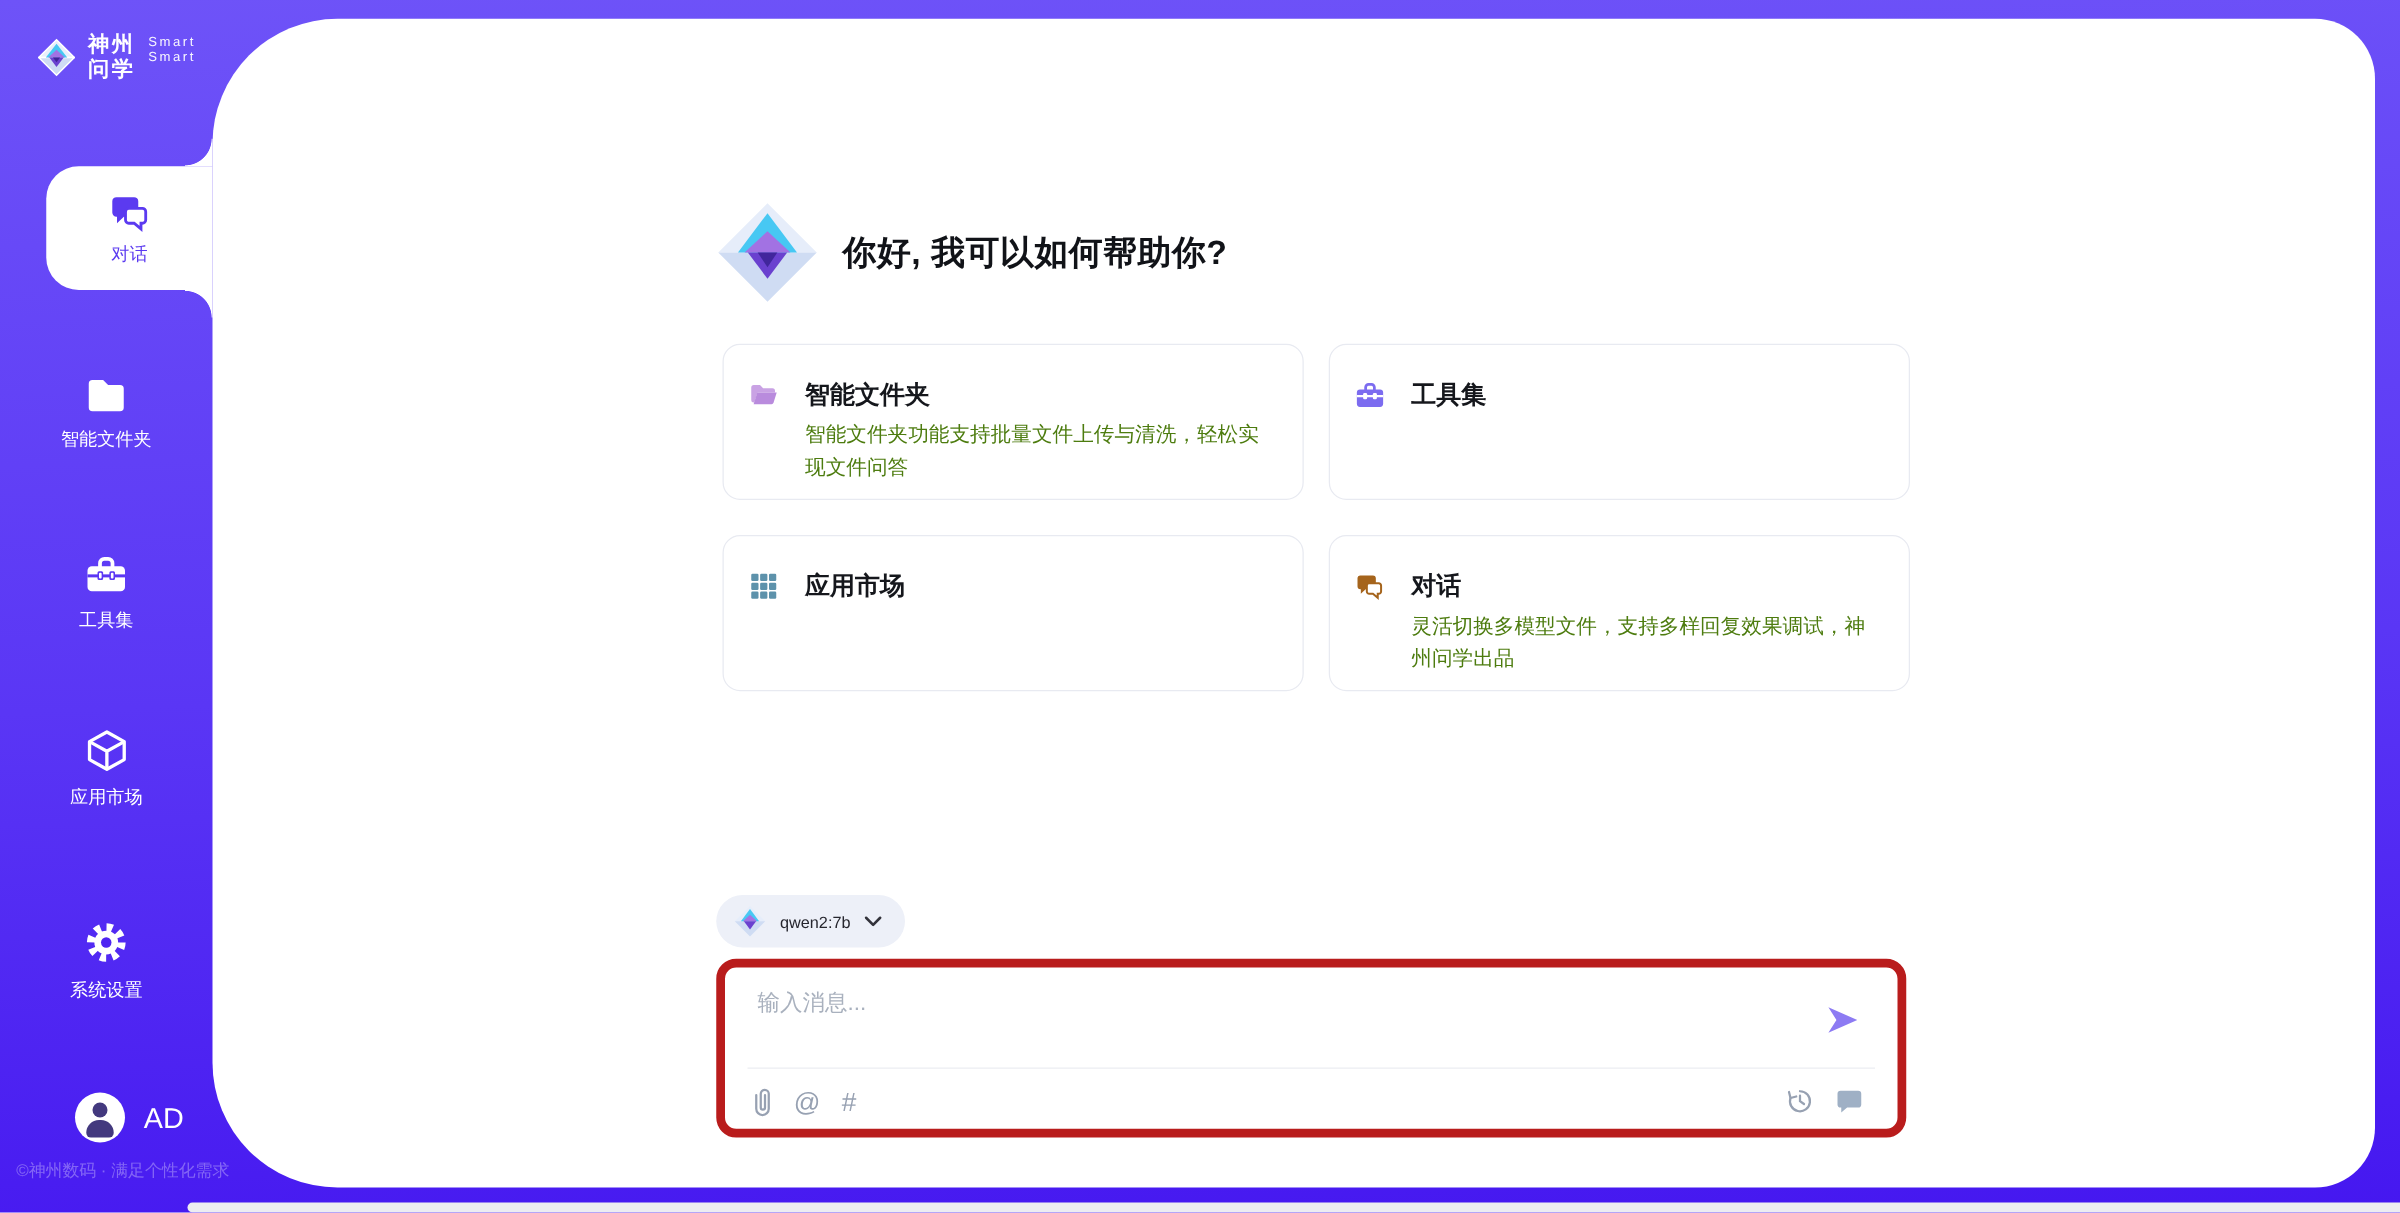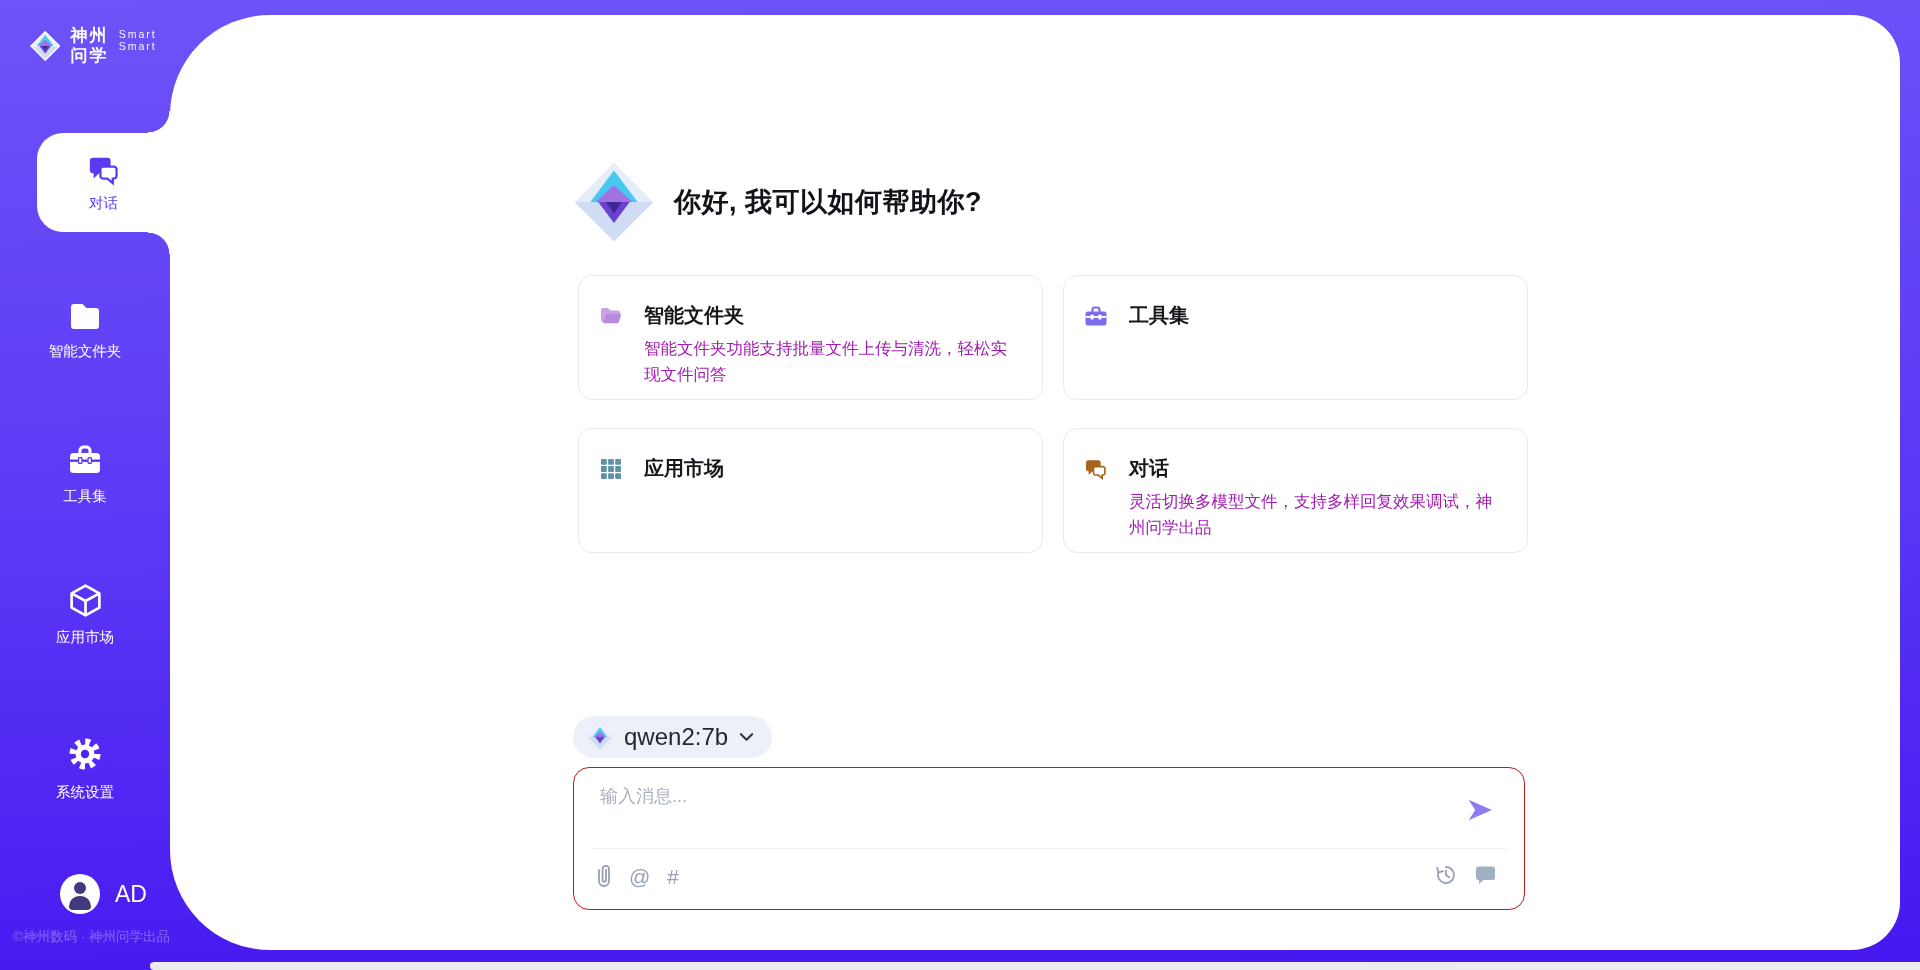--- a/index.html
+++ b/index.html
@@ -55,33 +55,33 @@
 
   .cards{position:absolute;left:578px;top:275px;width:950px;display:grid;
     grid-template-columns:465px 465px;column-gap:20px;row-gap:28px;}
   .card{
     height:125px;box-sizing:border-box;background:#fff;border:1px solid #e8eaf1;
     border-radius:14px;padding:26px 24px 0 20px;cursor:pointer;
   }
   .card-head{display:flex;align-items:center;gap:21px;}
   .card-head svg{width:24px;height:24px;flex:0 0 auto;}
   .card-title{font-size:20px;font-weight:700;color:#15171c;}
-  .card-desc{margin:7px 0 0 45px;font-size:16.5px;line-height:1.55;color:#a21caf;}
+  .card-desc{margin:7px 0 0 45px;font-size:16.5px;line-height:1.55;color:#4d7c0f;}
 
   .model-pill{
     position:absolute;left:573px;top:716px;height:42px;display:inline-flex;align-items:center;
     gap:11px;padding:0 18px 0 14px;background:#edf0f8;border-radius:21px;cursor:pointer;
   }
   .model-pill svg.dm{width:26px;height:26px;}
-  .model-name{font-size:24px;color:#26262e;}
+  .model-name{font-size:13px;color:#26262e;}
   .chev{width:15px;height:11px;}
 
   .input-card{
     position:absolute;left:573px;top:767px;width:952px;height:143px;box-sizing:border-box;
-    background:#fff;border:1px solid #b91c1c;border-radius:16px;padding-left:23px;
+    background:#fff;border:7px solid #b91c1c;border-radius:16px;padding-left:23px;
   }
   .msg-input{
     position:absolute;left:24px;top:14px;width:860px;height:56px;border:none;outline:none;
     resize:none;font-family:inherit;font-size:18px;color:#333;background:transparent;
   }
   .msg-input::placeholder{color:#a9b1be;}
   .send-btn{position:absolute;right:30px;top:28px;width:28px;height:28px;cursor:pointer;background:none;border:none;padding:0;}
   .in-divider{position:absolute;left:18px;right:18px;top:80px;height:1px;background:#ebedf2;}
   .tool-row{position:absolute;left:22px;top:95px;display:flex;align-items:center;gap:17px;}
   .tool-row .t-icon{cursor:pointer;color:#97a1b2;display:flex;align-items:center;}
@@ -157,21 +157,21 @@
   </div>
 
   <div class="user-row">
     <div class="avatar">
       <div class="head"></div>
       <div class="body"></div>
     </div>
     <span class="user-name">AD</span>
   </div>
 
-  <div class="copyright">©神州数码 · 神州问学出品</div>
+  <div class="copyright">©神州数码 · 满足个性化需求</div>
 </div>
 
 <div class="main-panel"></div>
 
 <div class="greeting">
   <svg viewBox="0 0 64 64">
     <polygon points="32,2 62,32 2,32" fill="#e6edfa"></polygon>
     <polygon points="2,32 62,32 32,62" fill="#cfdcf3"></polygon>
     <polygon points="32,8 50,32 14,32" fill="#47c8f3"></polygon>
     <polygon points="32,19 46,32 18,32" fill="#a272e3"></polygon>

